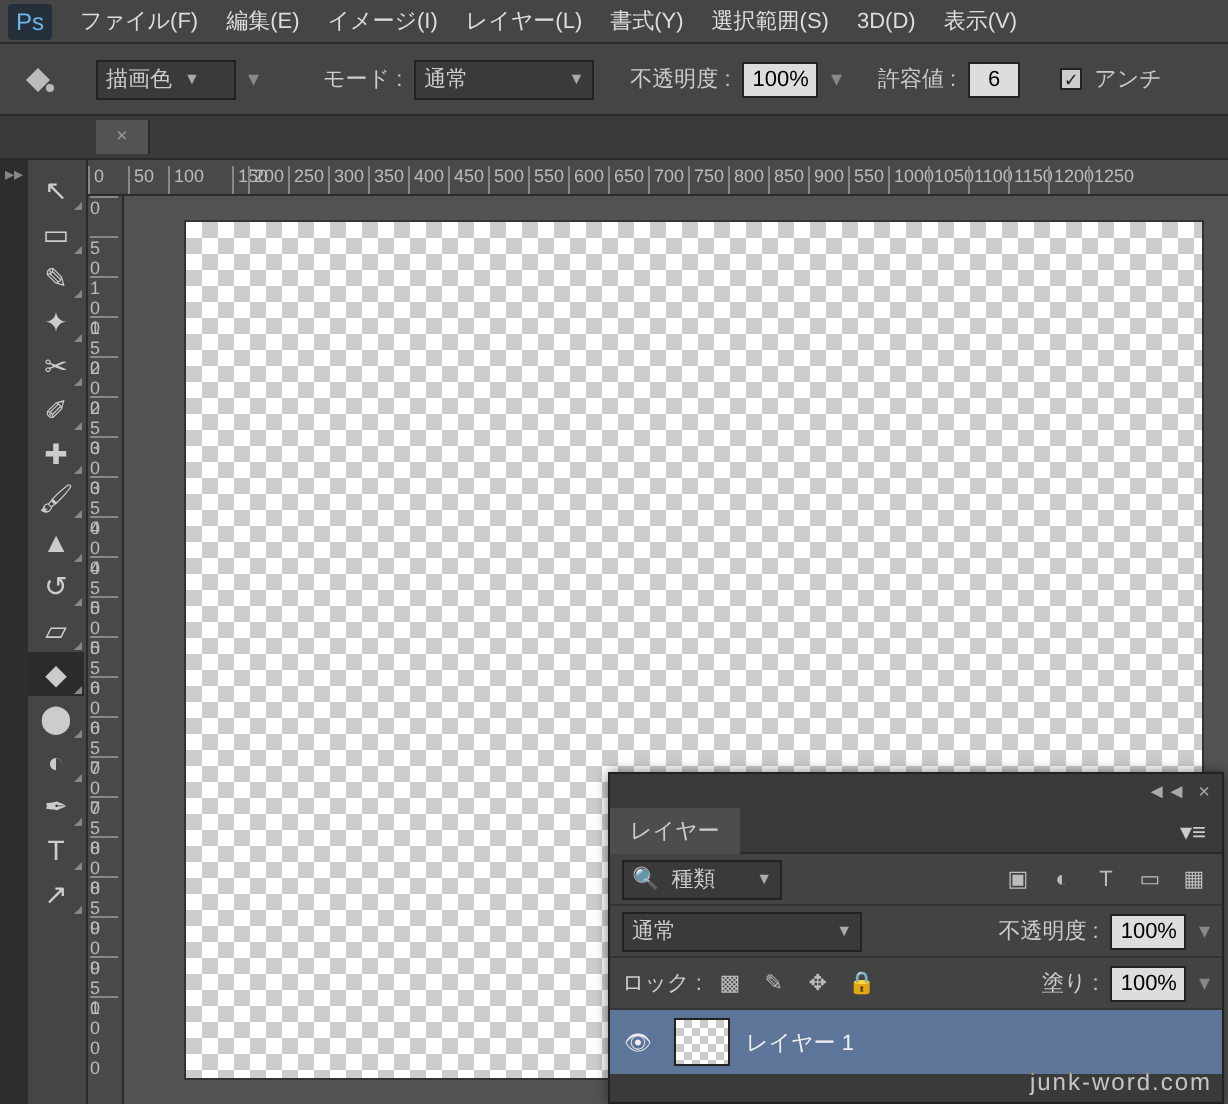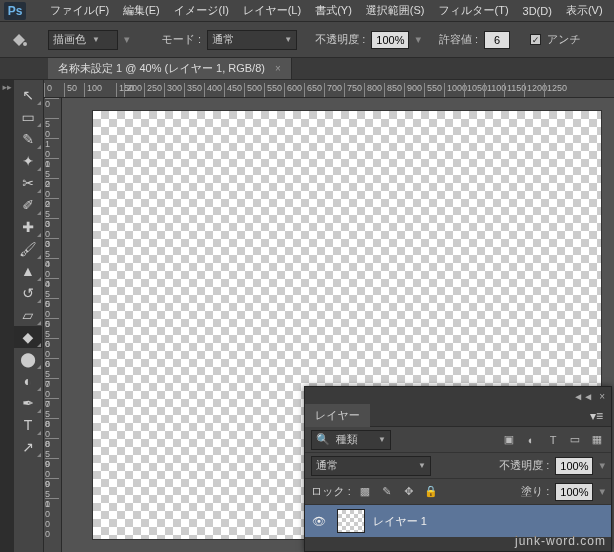--- a/index.html
+++ b/index.html
@@ -1,18 +1,18 @@
 <!DOCTYPE html>
 <html><head>
 <meta charset="utf-8">
 <style>
 *{box-sizing:border-box;margin:0;padding:0;font-family:"Meiryo",sans-serif;user-select:none}
 body{background:#535353;width:614px;height:552px;overflow:hidden;color:#ccc;font-size:11px}
 .menubar{background:#454545;height:22px;display:flex;align-items:center;padding:0 4px;gap:2px;border-bottom:1px solid #2a2a2a}
-.ps-logo{width:22px;height:18px;background:#252f3a;color:#6db4e8;font-weight:bold;font-size:12px;display:flex;align-items:center;justify-content:center;border-radius:2px;margin-right:16px}
+.ps-logo{width:22px;height:18px;background:#252f3a;color:#6db4e8;font-weight:normal;font-size:12px;display:flex;align-items:center;justify-content:center;border-radius:2px;margin-right:6px}
 .menu-item{padding:2px 6px;color:#ddd;cursor:default}
 .optbar{background:#454545;height:36px;display:flex;align-items:center;padding:2px 6px;gap:6px;border-bottom:1px solid #2a2a2a}
 .brush-ico{width:26px;height:22px;display:flex;align-items:center;justify-content:center}
 .combo{background:#3a3a3a;border:1px solid #222;padding:2px 4px;display:flex;align-items:center;gap:6px;height:20px}
 .combo span.tri{font-size:8px;color:#aaa}
 .lbl{color:#ccc}
 .numfield{background:#ddd;color:#000;border:1px solid #222;padding:1px 4px;height:18px;display:flex;align-items:center;min-width:34px;justify-content:flex-end}
 .checkbox{width:11px;height:11px;border:1px solid #222;background:#ccc;display:inline-flex;align-items:center;justify-content:center;font-size:9px;color:#222}
 .tabbar{background:#3a3a3a;height:22px;display:flex;align-items:center;padding-left:48px;border-bottom:1px solid #2a2a2a}
 .doctab{background:#535353;padding:3px 10px;display:flex;align-items:center;gap:10px;color:#ddd;border-right:1px solid #2a2a2a}
@@ -50,21 +50,20 @@
 <body>
 
 <div class="menubar">
   <div class="ps-logo">Ps</div>
   <div class="menu-item">ファイル(F)</div>
   <div class="menu-item">編集(E)</div>
   <div class="menu-item">イメージ(I)</div>
   <div class="menu-item">レイヤー(L)</div>
   <div class="menu-item">書式(Y)</div>
   <div class="menu-item">選択範囲(S)</div>
-  <div class="menu-item">フィルター(T)</div>
   <div class="menu-item">3D(D)</div>
   <div class="menu-item">表示(V)</div>
 </div>
 
 <div class="optbar">
   <div class="brush-ico">
     <svg width="18" height="18" viewBox="0 0 18 18">
         <path d="M3 9 L9 3 L15 9 L9 15 Z" fill="#bbb"></path>
         <circle cx="15" cy="13" r="2" fill="#bbb"></circle>
       </svg>
@@ -88,21 +87,20 @@
   <div style="width:6px"></div>
   <span class="lbl">許容値 :</span>
   <div class="numfield" style="min-width:26px;justify-content:center">6</div>
   <div style="width:8px"></div>
   <span class="checkbox">✓</span>
   <span class="lbl">アンチ</span>
 </div>
 
 <div class="tabbar">
   <div class="doctab">
-    <span>名称未設定 1 @ 40% (レイヤー 1, RGB/8)</span>
     <span class="x">×</span>
   </div>
 </div>
 
 <div class="workarea">
   <div class="toolcol">
     <div class="tri">▸▸</div>
   </div>
   <div class="toolbar" id="toolbar">
       <div class="tool">↖<div class="corner"></div></div>

